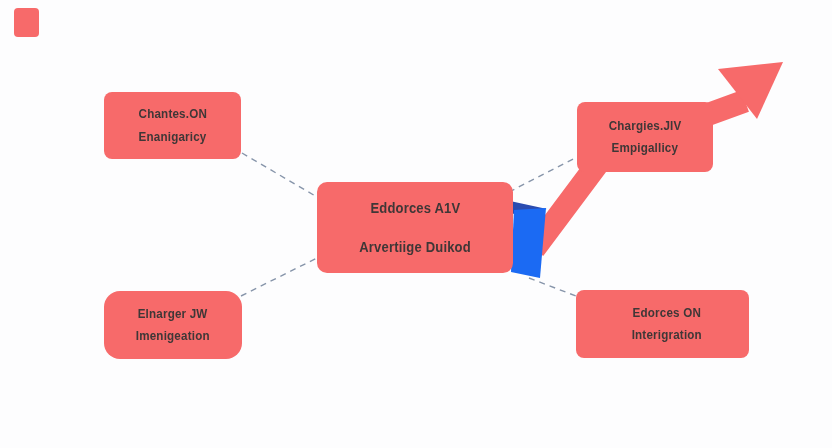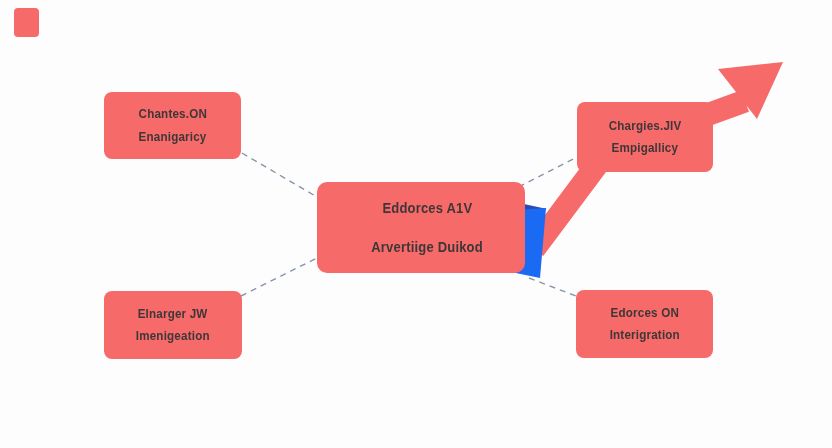--- a/index.html
+++ b/index.html
@@ -24,26 +24,26 @@
     display:flex; flex-direction:column; align-items:center; justify-content:center;
     gap:10px;
     color:#3f3737;
     text-align:left;
   }
   .node .line {
     display:block; font-size:12.5px; font-weight:700; line-height:1;
     transform:scaleX(0.93); white-space:nowrap; letter-spacing:0.2px;
   }
   .node-top-left     { left:104px; top:92px;  width:137px; height:67px; }
-  .node-bottom-left  { left:104px; top:291px; width:138px; height:68px; }
+  .node-bottom-left  { left:104px; top:291px; width:138px; height:68px;border-radius:16px; }
   .node-top-right    { left:577px; top:90px;  width:136px; height:70px;margin-top:12px; }
-  .node-bottom-right { left:576px; top:290px; width:137px; height:68px; }
+  .node-bottom-right { left:576px; top:290px; width:164px; height:68px;padding-left:9px; }
   .node-center {
     left:317px; top:182px; width:196px; height:91px;
-    border-radius:10px; gap:25px;padding-left:12px;
+    border-radius:10px; gap:25px;
   }
   .node-center .line { font-size:14px; }
 </style>
 </head>
 <body>
 
 <div class="stage">
 
   <svg class="overlay" viewBox="0 0 832 448" aria-hidden="true">
 

